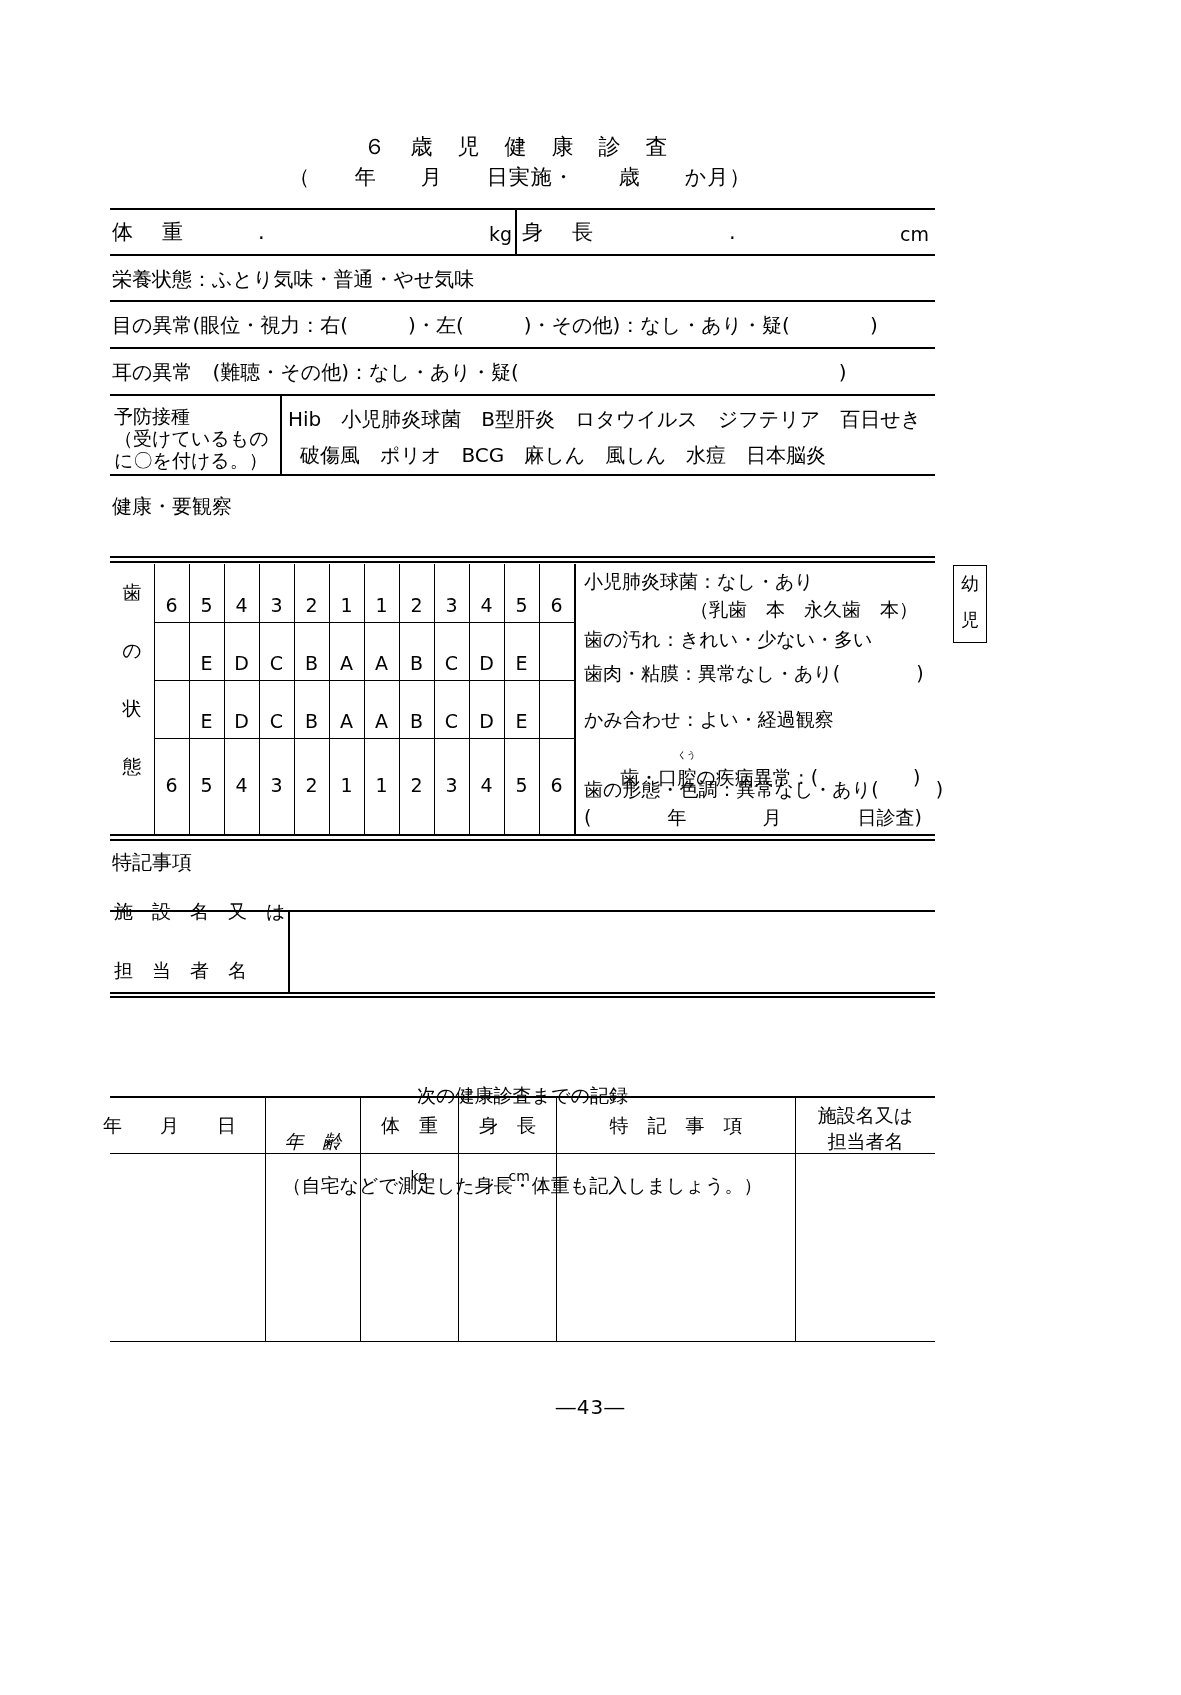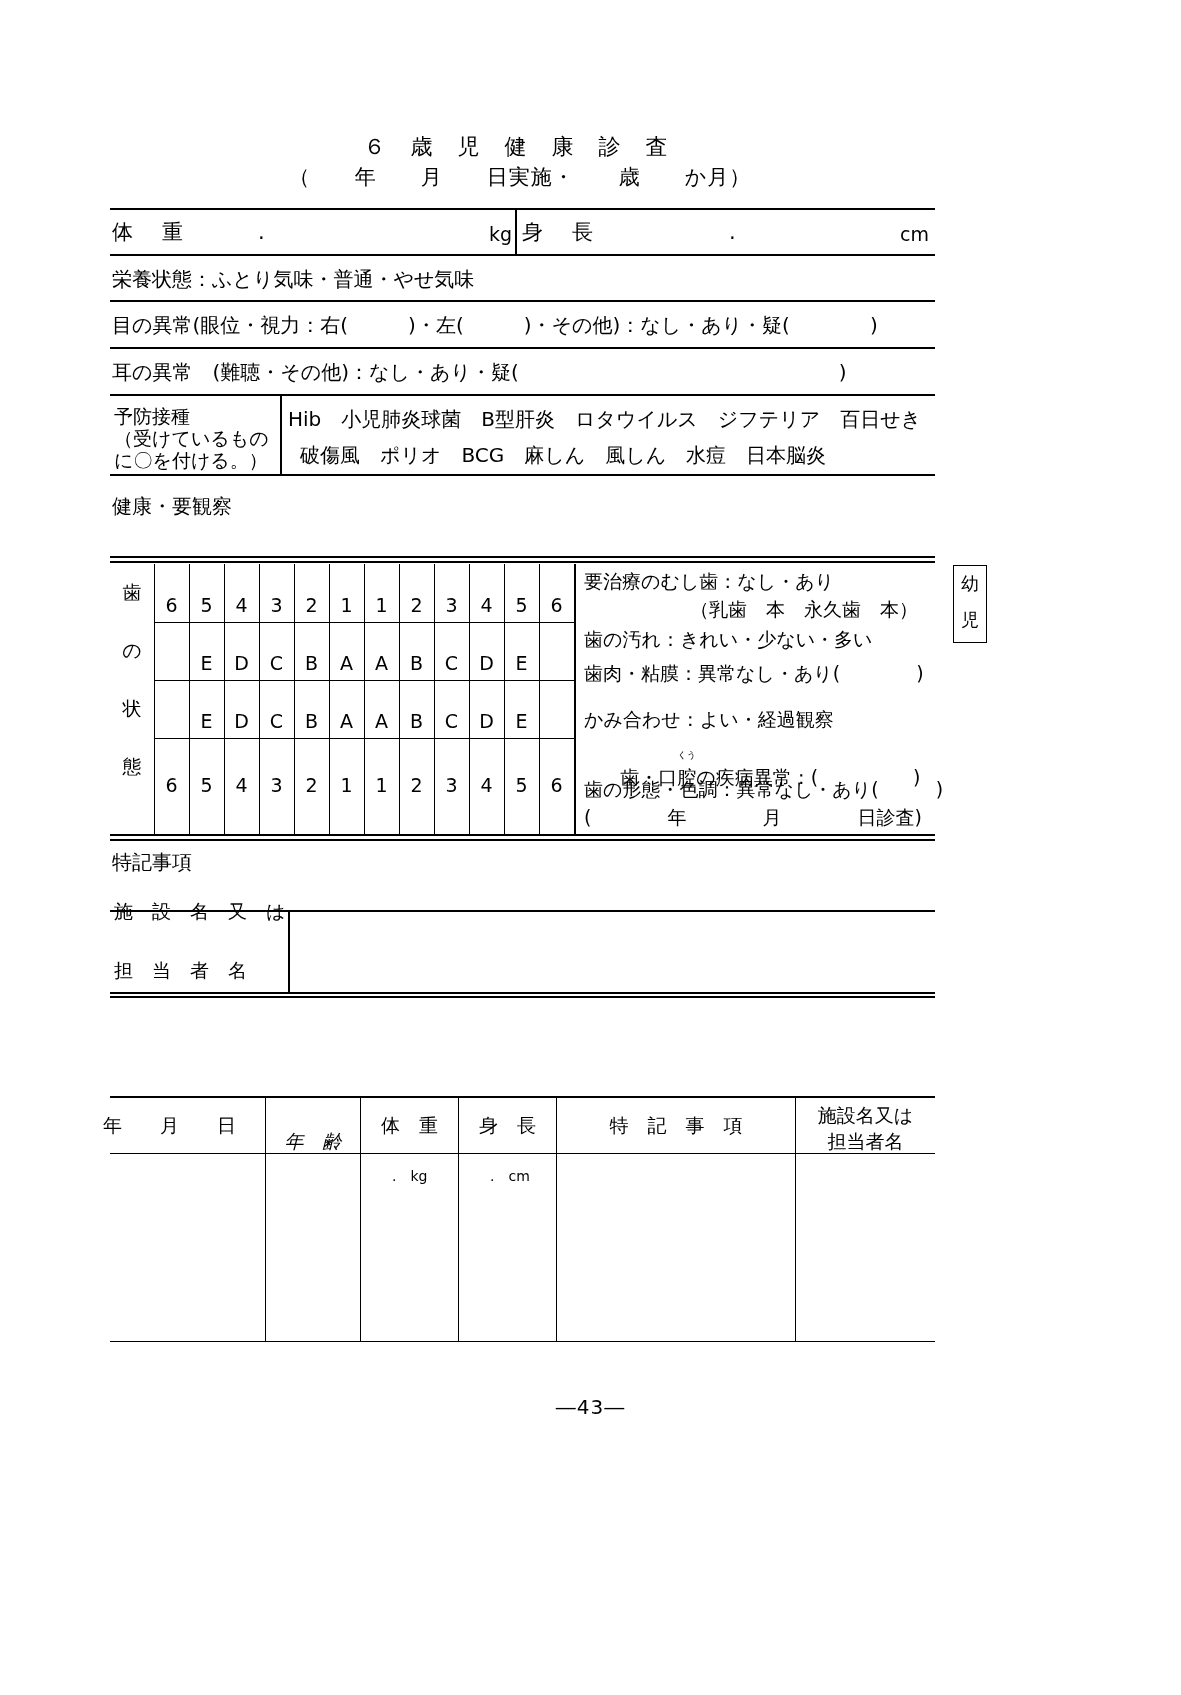--- a/index.html
+++ b/index.html
@@ -284,21 +284,21 @@
     <div class="tooth-cell" style="left:149px; top:218px; width:35px;">3</div>
     <div class="tooth-cell" style="left:184px; top:218px; width:35px;">2</div>
     <div class="tooth-cell" style="left:219px; top:218px; width:35px;">1</div>
     <div class="tooth-cell" style="left:254px; top:218px; width:35px;">1</div>
     <div class="tooth-cell" style="left:289px; top:218px; width:35px;">2</div>
     <div class="tooth-cell" style="left:324px; top:218px; width:35px;">3</div>
     <div class="tooth-cell" style="left:359px; top:218px; width:35px;">4</div>
     <div class="tooth-cell" style="left:394px; top:218px; width:35px;">5</div>
     <div class="tooth-cell" style="left:429px; top:218px; width:35px;">6</div>
 
-    <div class="dental-note" style="left:474px; top:10px;">要治療のむし歯：なし・あり</div>
+    <div class="dental-note" style="left:474px; top:10px;">小児肺炎球菌：なし・あり</div>
     <div class="dental-note" style="left:580px; top:38px;">（乳歯　本　永久歯　本）</div>
     <div class="dental-note" style="left:474px; top:68px;">歯の汚れ：きれい・少ない・多い</div>
     <div class="dental-note" style="left:474px; top:102px;">歯肉・粘膜：異常なし・あり(　　　　)</div>
     <div class="dental-note" style="left:474px; top:148px;">かみ合わせ：よい・経過観察</div>
 
     <div class="dental-note" style="left:474px; top:180px;">
       <span>歯・口</span><span class="ruby-host"><span class="ruby-top">くう</span><span>腔</span></span><span>の疾病異常：(　　　　　)</span>
     </div>
 
     <div class="dental-note" style="left:474px; top:246px;">(　　　　年　　　　月　　　　日診査)</div>
@@ -316,20 +316,24 @@
   <div class="info-row" style="top:848px; left:112px; font-size:20px;">特記事項</div>
 
   <div class="hr" style="left:110px; top:910px; width:825px; height:2px;"></div>
   <div class="vr" style="left:288px; top:910px; width:2px; height:84px;"></div>
   <div class="facility-label" style="left:114px; top:896px;">施　設　名　又　は</div>
   <div class="facility-label" style="left:114px; top:955px;">担　当　者　名</div>
   <div class="facility-label" style="left:298px; top:940px; width:620px; height:40px;"></div>
   <div class="hr" style="left:110px; top:992px; width:825px; height:2px;"></div>
   <div class="hr" style="left:110px; top:996px; width:825px; height:2px;"></div>
 
+  <div class="next-head">
+    <div>次の健康診査までの記録</div>
+    <div>（自宅などで測定した身長・体重も記入しましょう。）</div>
+  </div>
 
   <div class="hr" style="left:110px; top:1096px; width:825px; height:2px;"></div>
 
   <div class="vr" style="left:265px; top:1096px; width:1px; height:246px;"></div>
   <div class="vr" style="left:360px; top:1096px; width:1px; height:246px;"></div>
   <div class="vr" style="left:458px; top:1096px; width:1px; height:246px;"></div>
   <div class="vr" style="left:556px; top:1096px; width:1px; height:246px;"></div>
   <div class="vr" style="left:795px; top:1096px; width:1px; height:246px;"></div>
 
   <div class="hr" style="left:110px; top:1153px; width:825px; height:1px;"></div>

